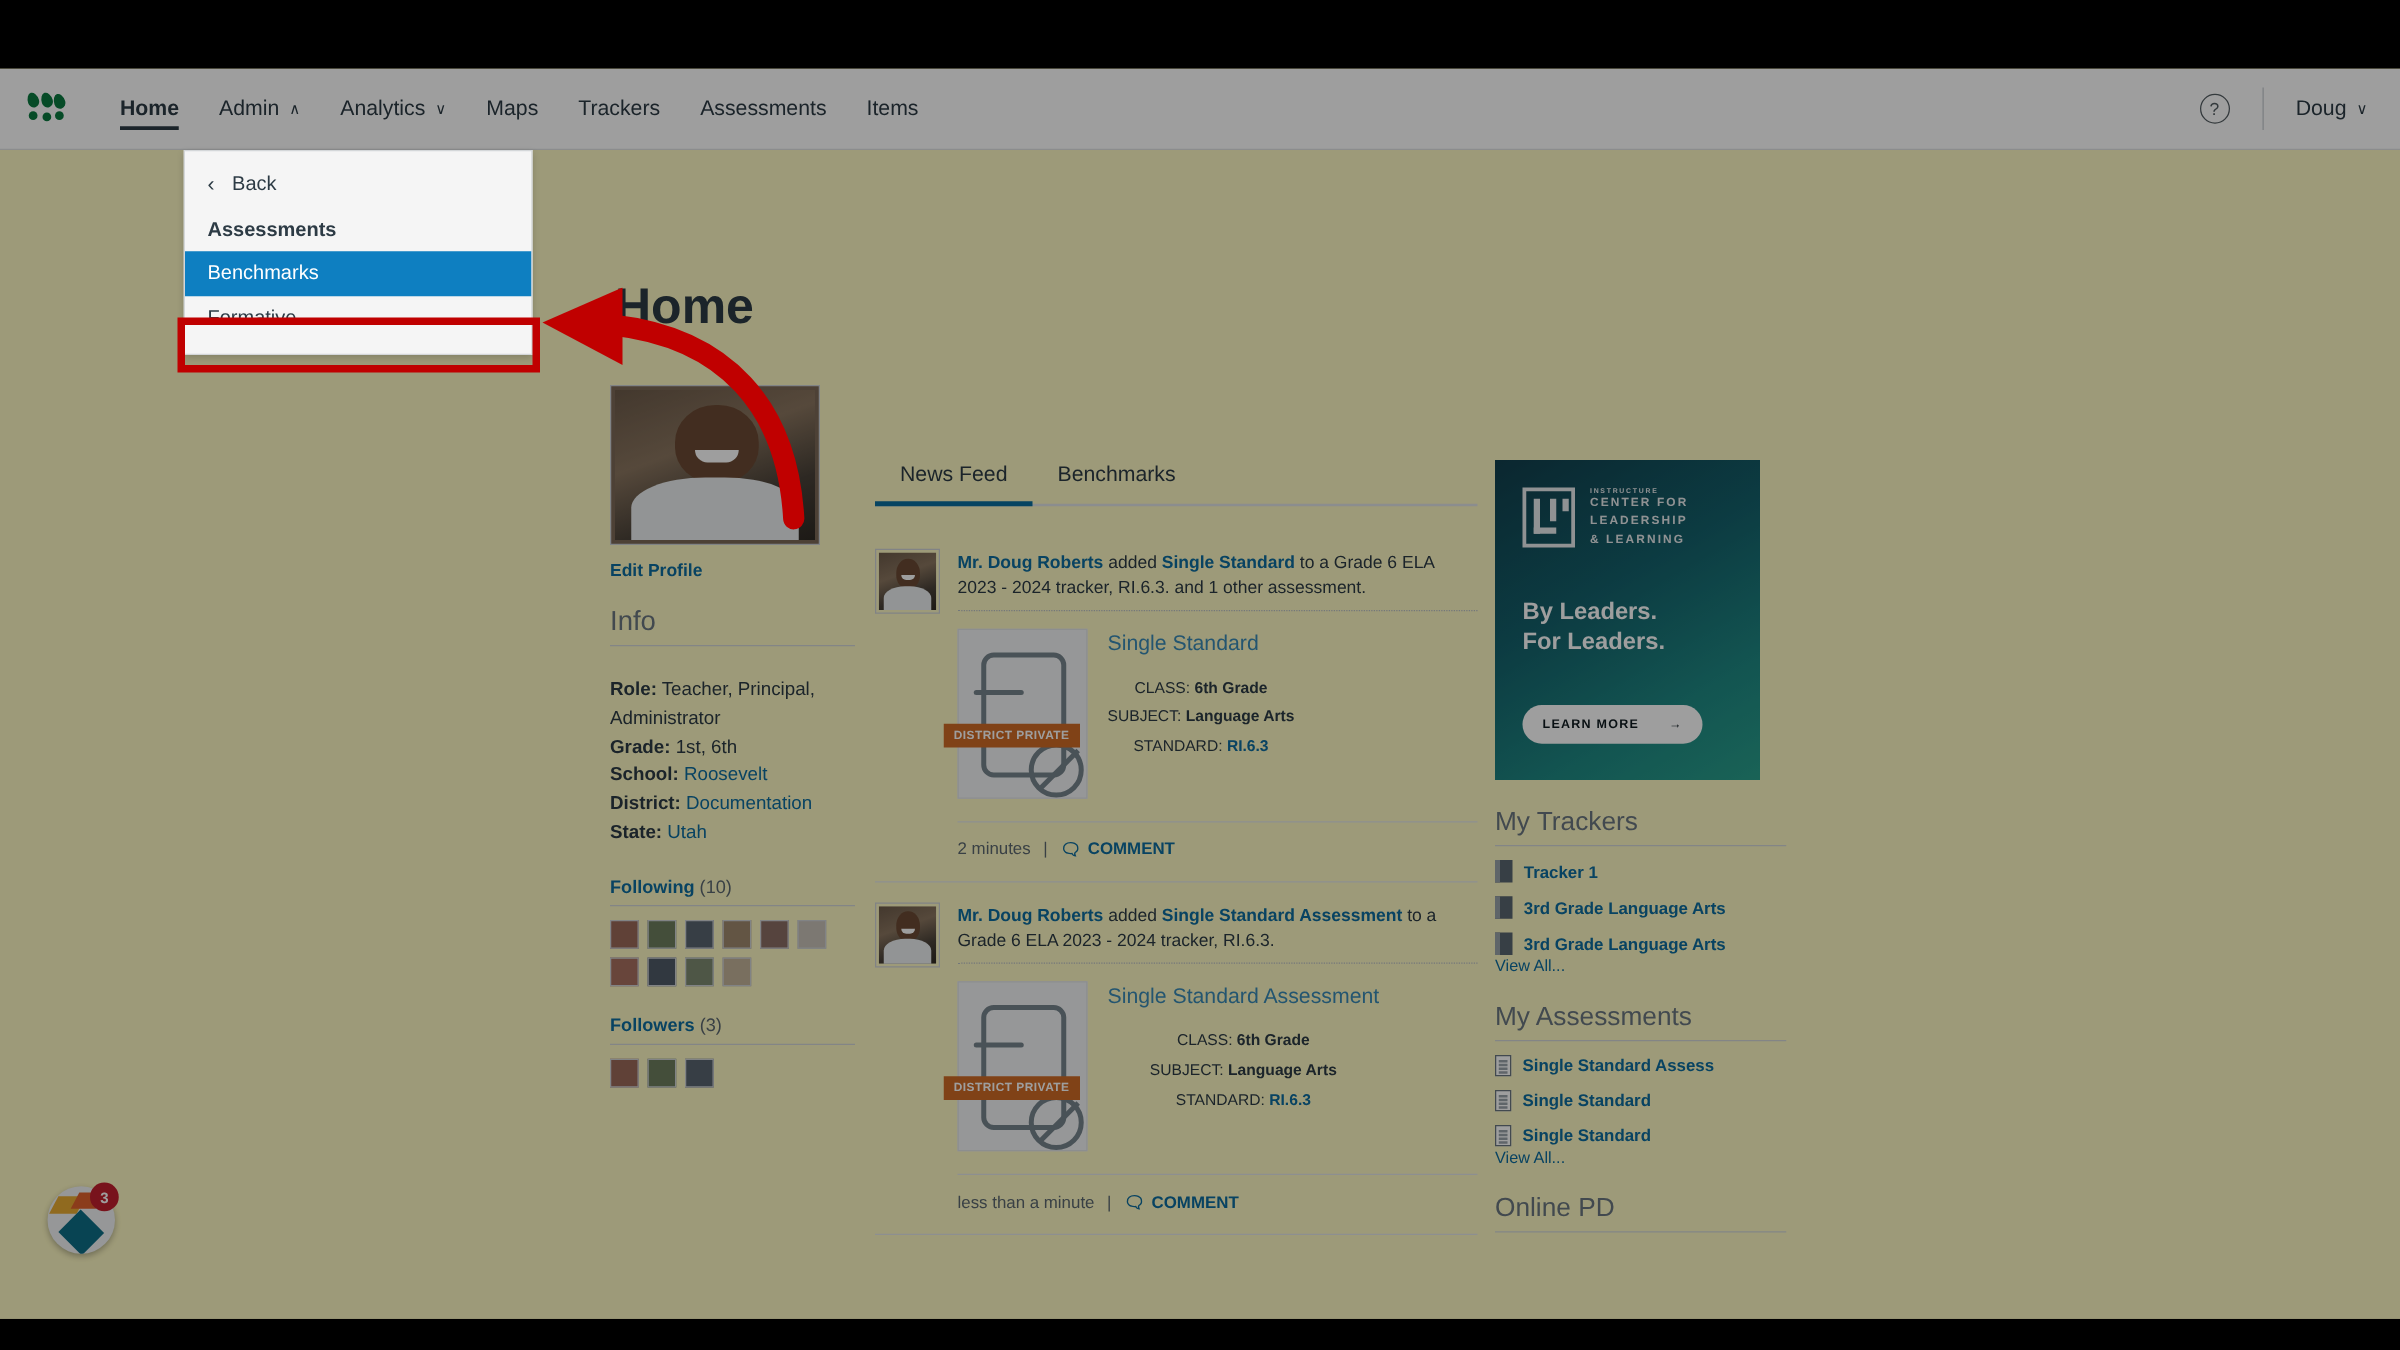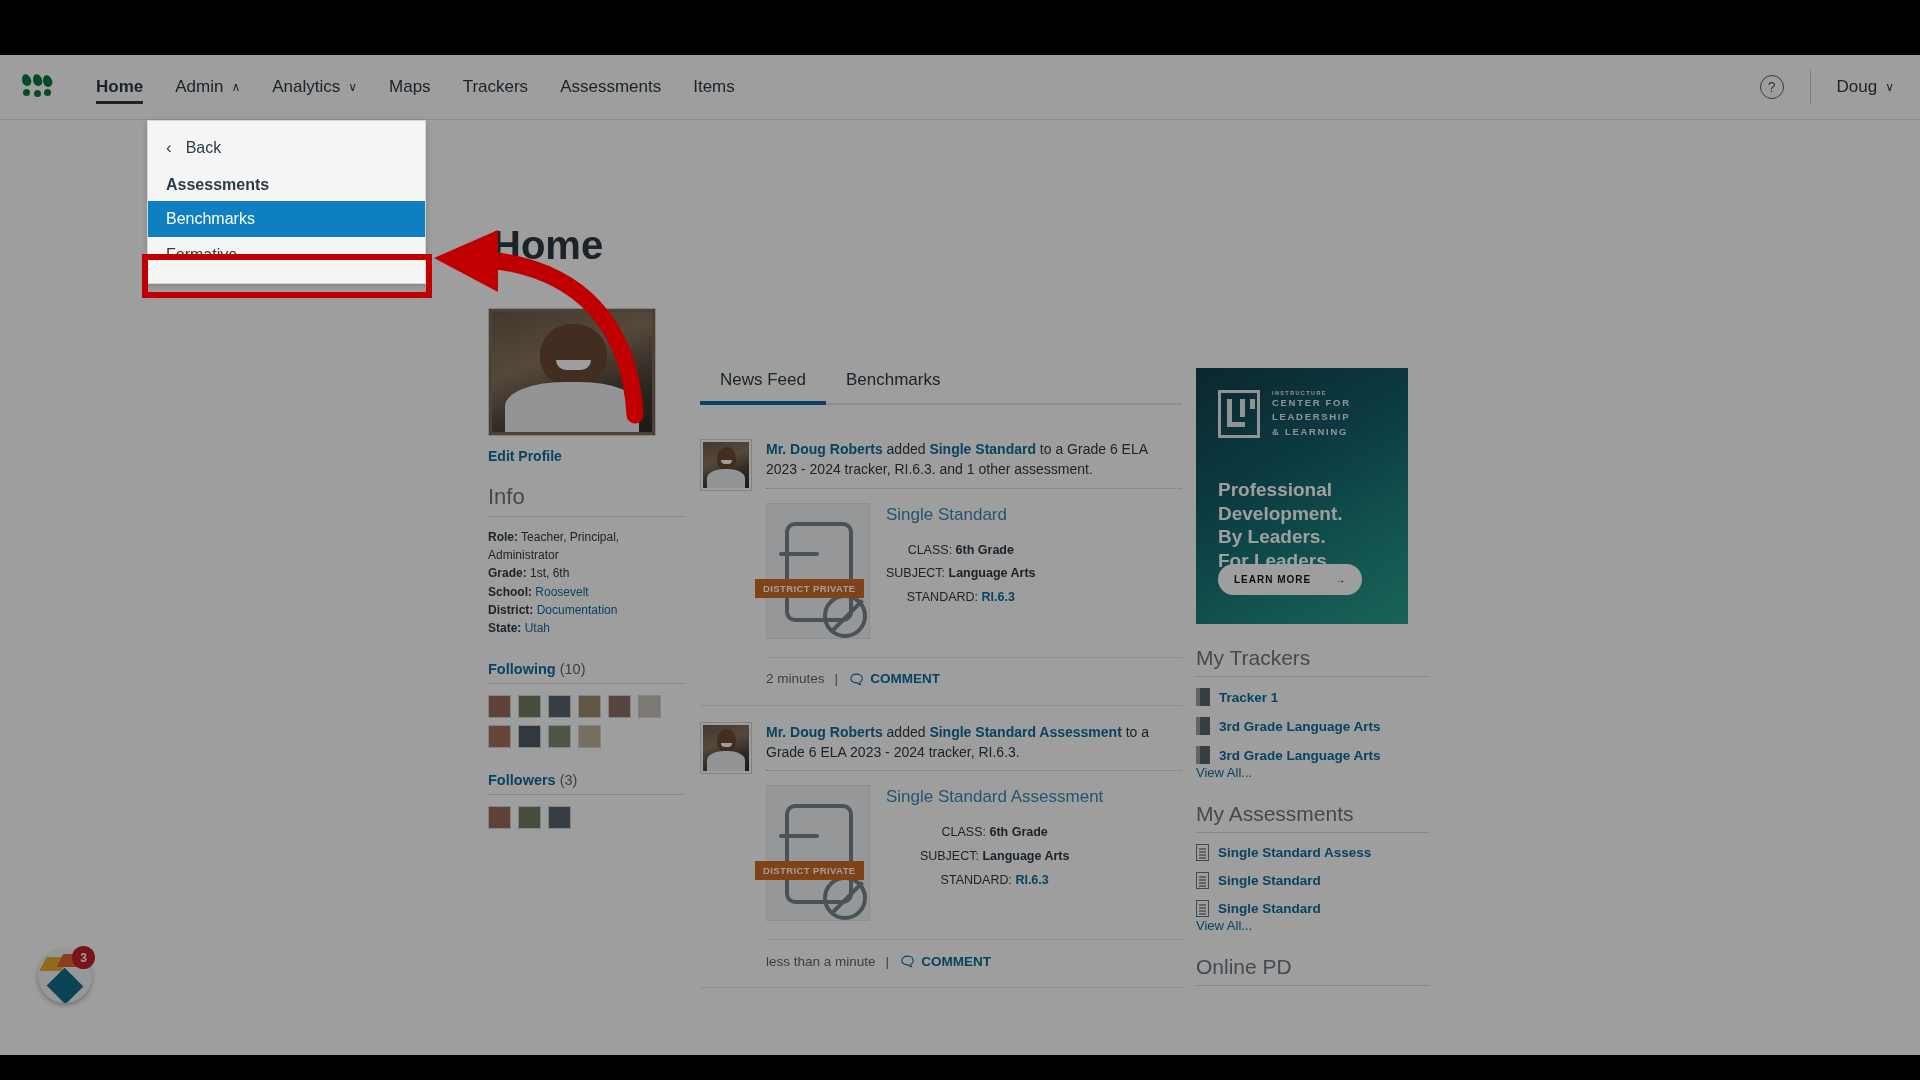--- a/index.html
+++ b/index.html
@@ -5,21 +5,21 @@
   * { box-sizing: border-box; margin: 0; padding: 0; }
   html, body {
     width: 1920px; height: 1080px;
     background: #000; overflow: hidden;
     font-family: "Liberation Sans", sans-serif;
   }
   
   #viewport {
     position: absolute; left: 0; top: 55px;
     width: 1920px; height: 1000px;
-    background: #ffffff; overflow: hidden;
+    background: #fef9c3; overflow: hidden;
   }
   
   #dim {
     position: absolute; inset: 0;
     background: rgba(0,0,0,0.38);
     pointer-events: none; z-index: 60;
   }
   
   #topnav {
     position: absolute; left: 0; top: 0; width: 1920px; height: 65px;
@@ -74,21 +74,21 @@
   
   #profile { position: absolute; left: 488px; top: 188px; width: 196px; }
   #avatar-big { width: 168px; height: 128px; background: #7c6a58; border: 1px solid #cfd4d7; padding: 3px; overflow: hidden; }
   .photo { width: 100%; height: 100%; position: relative; overflow: hidden; }
   .ph-bg { position: absolute; inset: 0; background: linear-gradient(160deg,#6d5b4a 0%,#8b7660 38%,#4a4239 70%,#2f2a24 100%); }
   .ph-face { position: absolute; left: 30%; top: 10%; width: 42%; height: 52%; border-radius: 48% 48% 45% 45%; background: #6b4a34; }
   .ph-shirt { position: absolute; left: 8%; top: 58%; width: 84%; height: 46%; border-radius: 44% 44% 0 0; background: #eceff1; }
   .ph-smile { position: absolute; left: 40%; top: 40%; width: 22%; height: 8%; border-radius: 0 0 40px 40px; background: #fff; }
   #edit-profile { margin-top: 12px; font-size: 14px; color: #0e6c9e; font-weight: bold; cursor: pointer; }
   .side-h { font-size: 22px; color: #6b7780; margin-top: 20px; padding-bottom: 6px; border-bottom: 1px solid #d4d7d9; }
-  .info-list { margin-top: 11px; font-size: 12px; color: #2d3b45; line-height: 1.52; }
+  .info-list { margin-top: 24px; font-size: 15px; color: #2d3b45; line-height: 1.52; }
   .info-list b { font-weight: bold; }
   .lnk { color: #0e6c9e; cursor: pointer; }
   .grp-h { margin-top: 24px; font-size: 14.5px; color: #0e6c9e; font-weight: bold; padding-bottom: 6px; border-bottom: 1px solid #d4d7d9; }
   .grp-h .cnt { color: #5c6870; font-weight: normal; }
   .av-grid { display: flex; flex-wrap: wrap; gap: 7px; margin-top: 11px; width: 190px; }
   .av-sm { width: 23px; height: 23px; border: 1px solid #d0d4d7; background: #9c8e80; }
 
   
   #feed { position: absolute; left: 700px; top: 250px; width: 482px; }
   #tabs { display: flex; border-bottom: 2px solid #e1e4e6; }
@@ -359,21 +359,20 @@
           <div class="ad-words">
             <div class="ad-small">INSTRUCTURE</div>
             <div class="ad-big" id="ad-brand-lines">
                 <div>CENTER FOR</div>
                 <div>LEADERSHIP</div>
                 <div>&amp; LEARNING</div>
               </div>
           </div>
         </div>
         <div class="ad-head" id="ad-head">
-            <div>Professional Development.</div>
             <div>By Leaders.</div>
             <div>For Leaders.</div>
           </div>
         <div class="ad-btn">
           <span>LEARN MORE</span>
           <span>→</span>
         </div>
       </div>
 
       <div class="rail-h">My Trackers</div>

